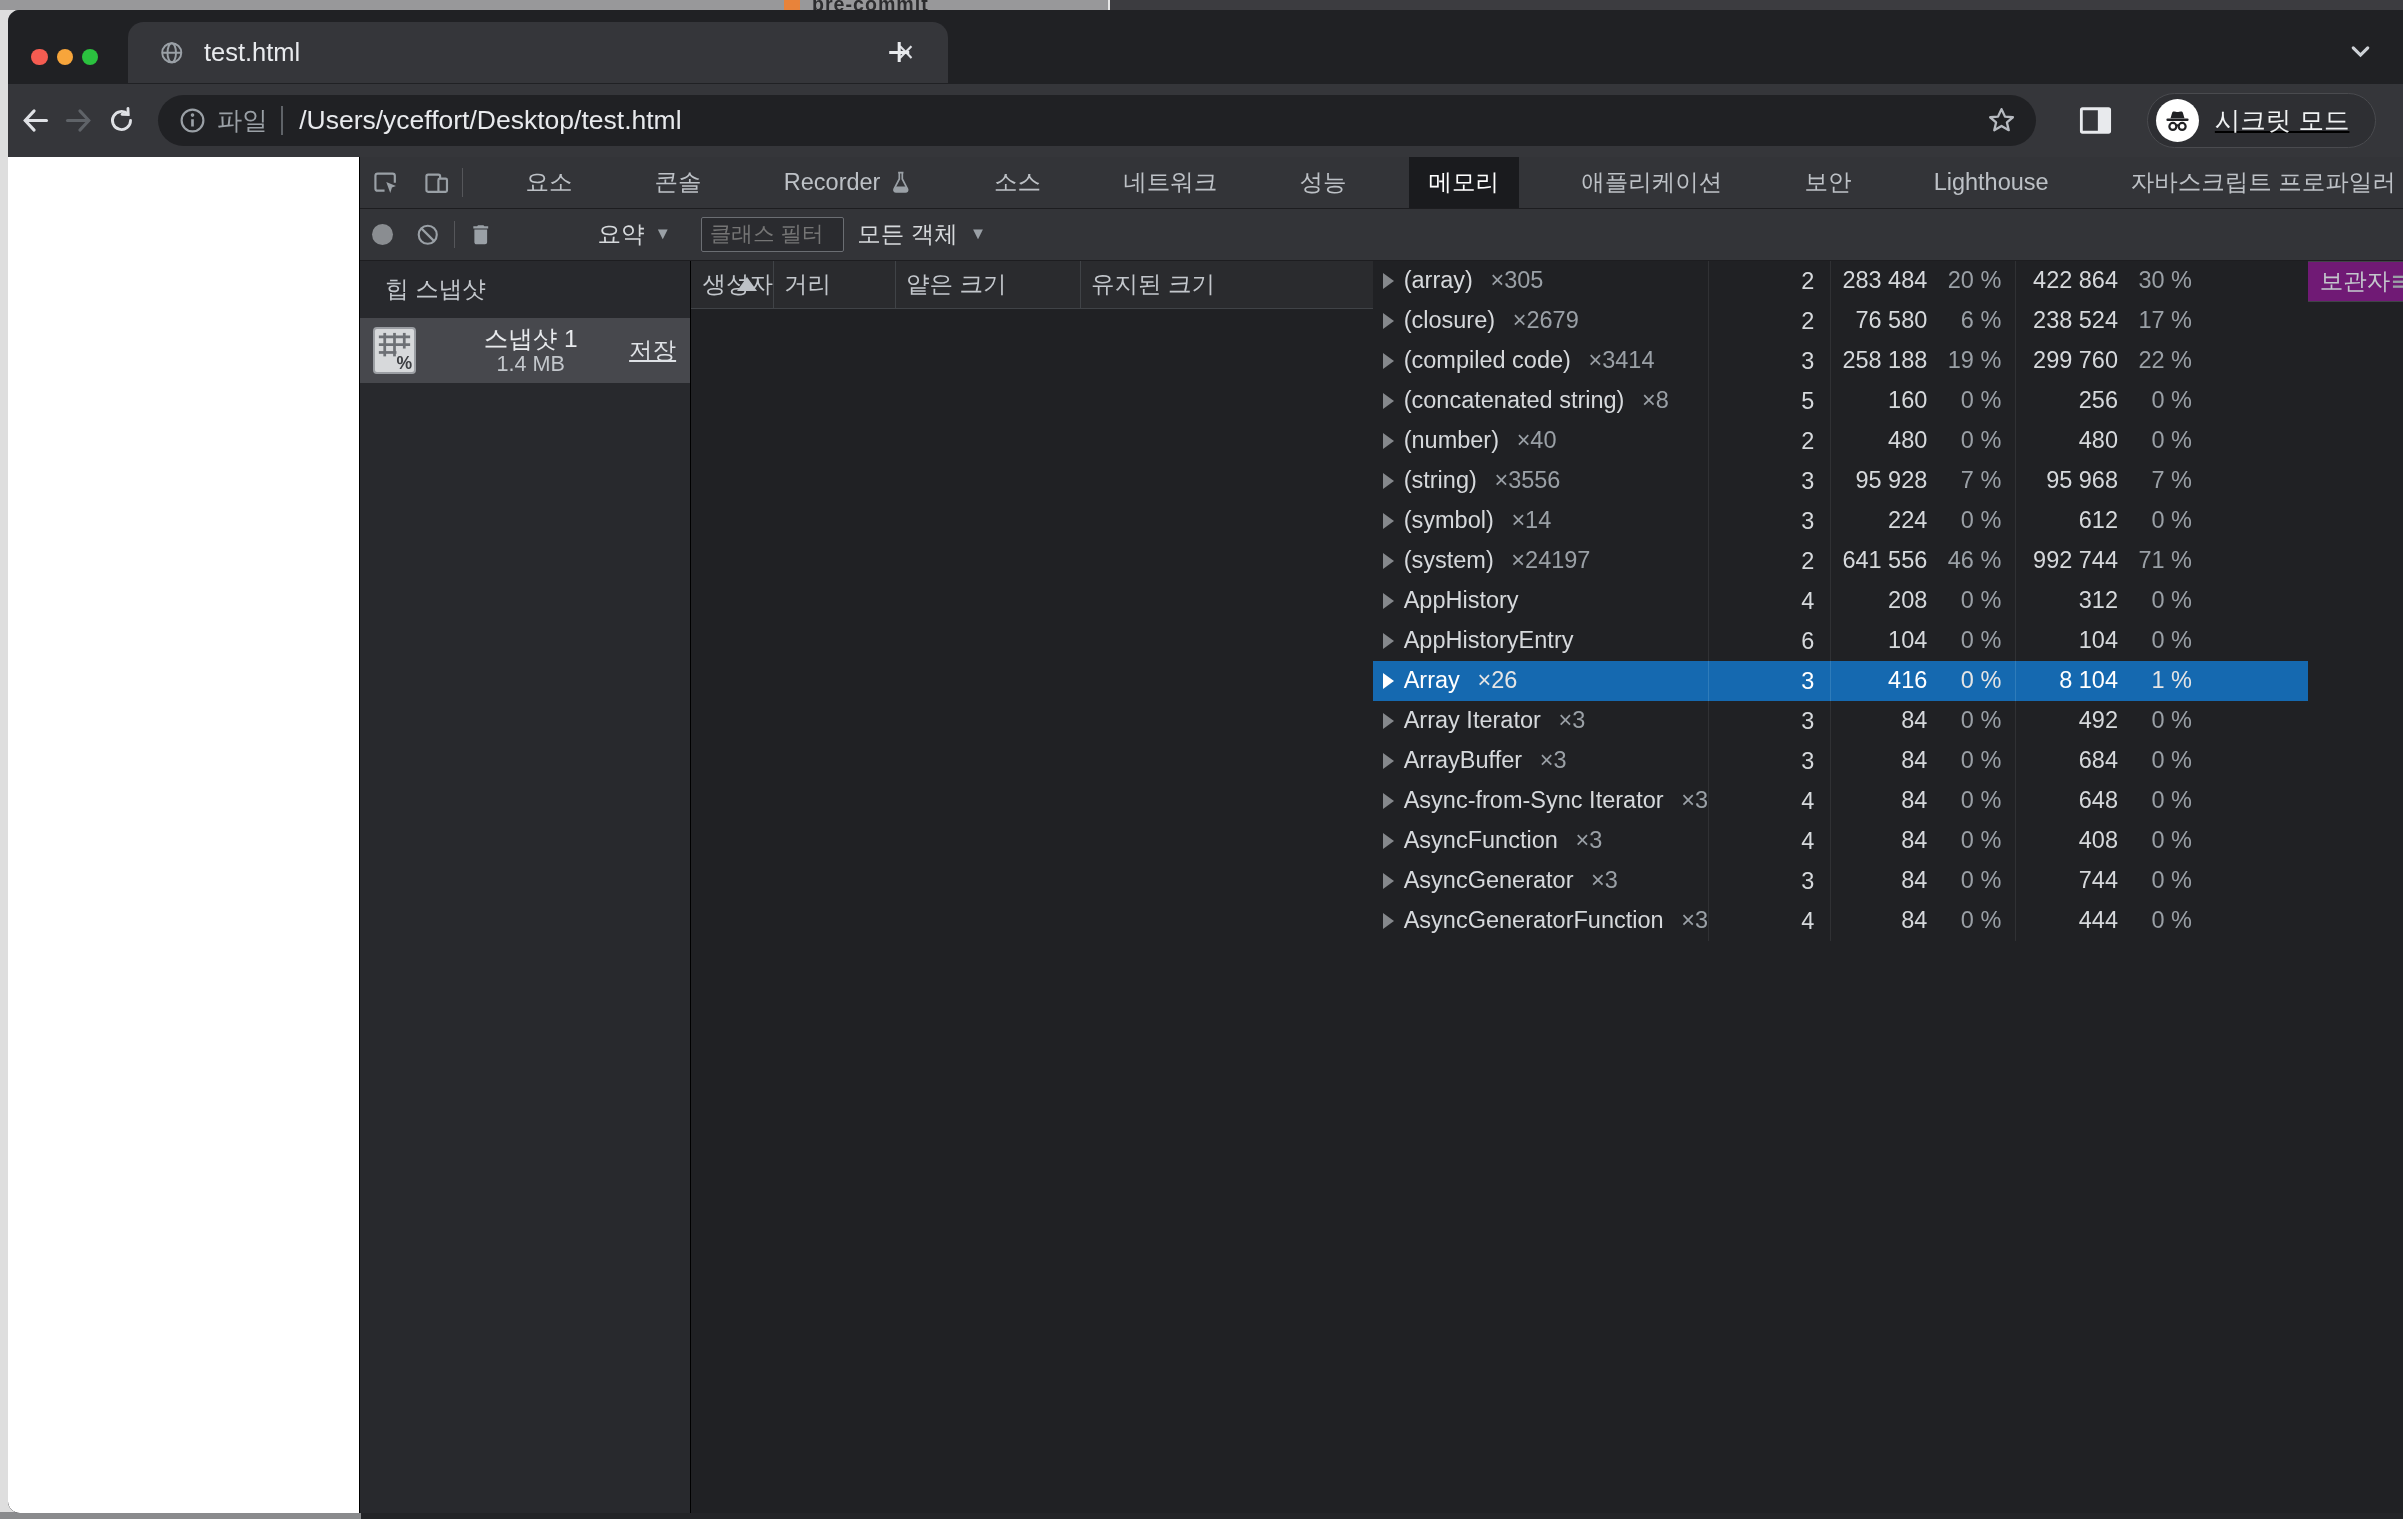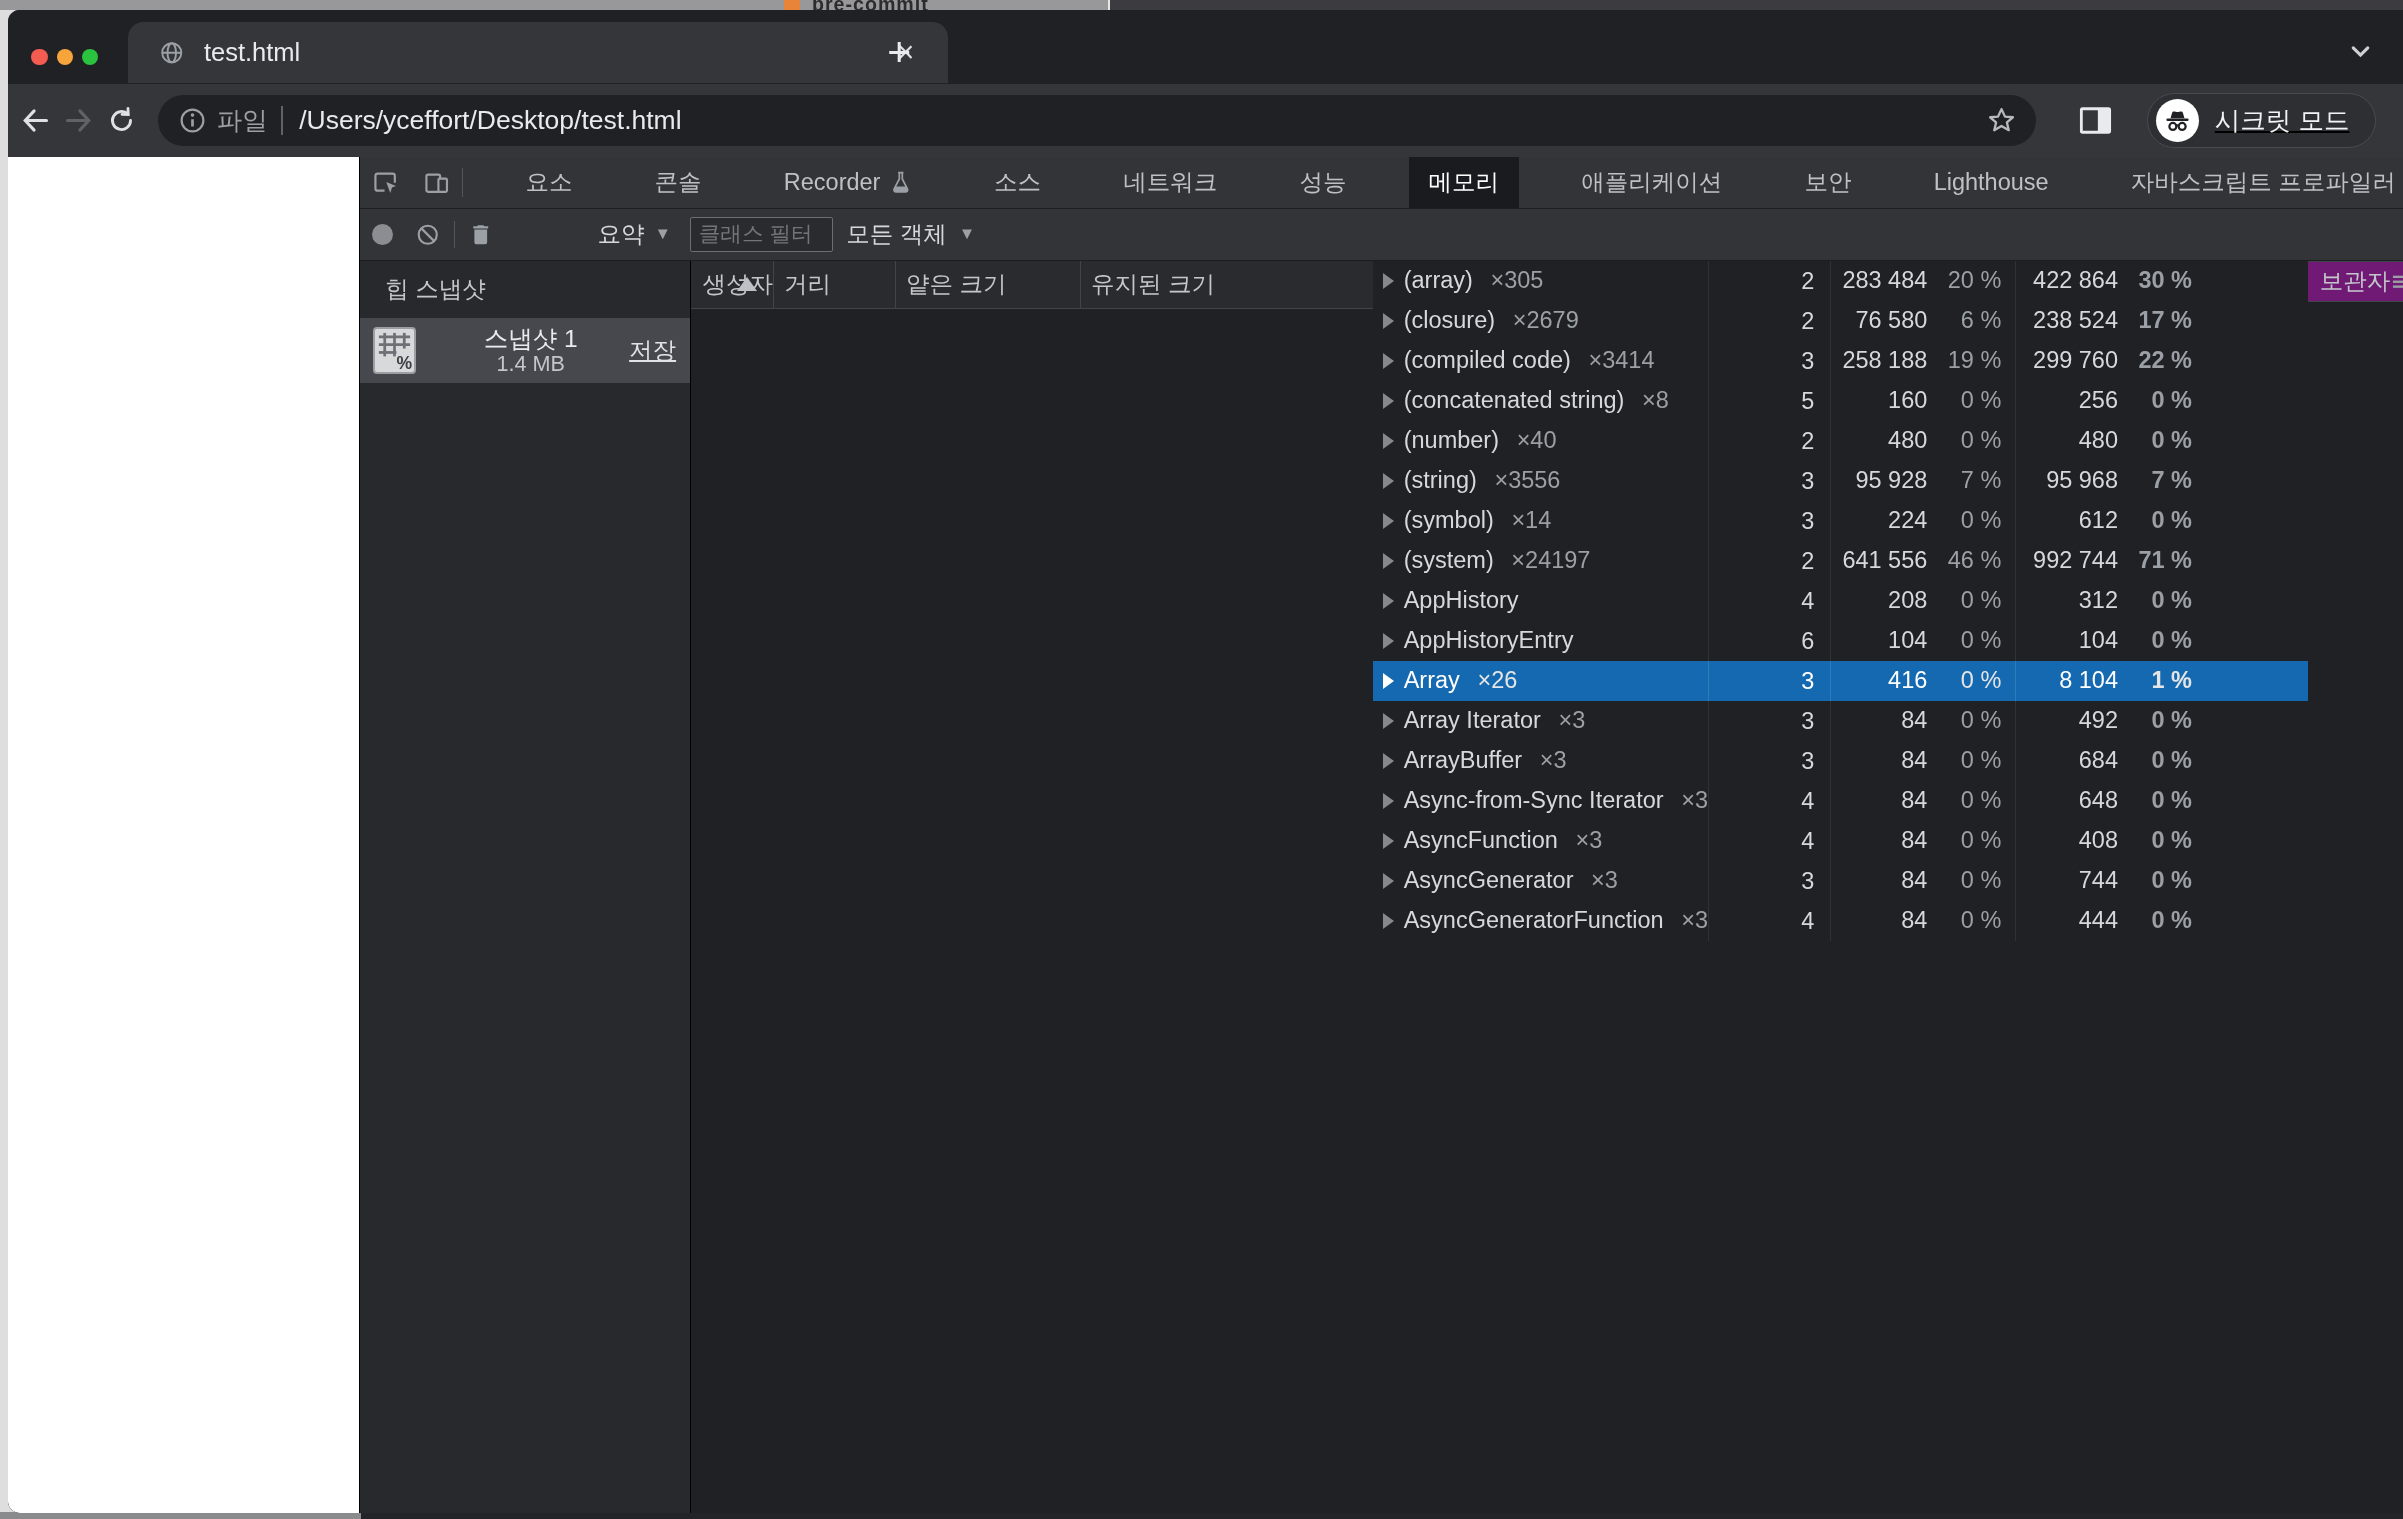--- a/index.html
+++ b/index.html
@@ -73,21 +73,21 @@
   .dt-rightsep{width:1px;height:29px;background:#55565a;align-self:center;margin-right:7.8px;flex:none;}
   .dt-close{width:51px;display:flex;align-items:center;justify-content:center;color:#c3c7cc;flex:none;}
 
   
   .mem-toolbar{height:51px;background:#333438;display:flex;align-items:center;flex:none;border-bottom:1px solid #1d1d20;}
   .mem-toolbar .iconbtn{width:45px;display:flex;align-items:center;justify-content:center;color:#9aa0a6;flex:none;}
   .rec-dot{width:21.6px;height:21.6px;border-radius:50%;background:#8a8d91;}
   .mt-vsep{width:1px;height:27.4px;background:#55565a;margin:0 3.9px;flex:none;}
   .summary-dd{margin-left:94px;display:flex;align-items:center;color:#d6d9dc;flex:none;}
   .summary-dd .arr{margin-left:9.8px;color:#9aa0a6;font-size:16.7px;}
-  .classfilter{margin-left:19px;width:125px;height:33px;background:#2a2b2f;border:1px solid #6b6e73;border-radius:2px;
+  .classfilter{margin-left:30px;width:125px;height:33px;background:#2a2b2f;border:1px solid #6b6e73;border-radius:2px;
     color:#bef264;font-size:21.6px;padding:0 7.8px;font-family:inherit;}
   .objects-dd{margin-left:13.7px;width:129px;display:flex;align-items:center;color:#d6d9dc;flex:none;}
   .objects-dd .grow{flex:1;}
   .objects-dd .arr{color:#9aa0a6;font-size:16.7px;}
 
   
   .dt-body{flex:1;display:flex;min-height:0;}
   .profiles{width:330px;background:#28292d;border-right:1px solid #000;flex:none;display:flex;flex-direction:column;}
   .profiles .hdr{height:63px;line-height:63px;padding-left:25.5px;color:#c3c7cc;border-bottom:1px solid #3a3b3f;flex:none;}
   .profiles .cat{height:57px;line-height:57px;padding-left:25.5px;color:#c3c7cc;flex:none;}
@@ -109,21 +109,21 @@
     border-left:10.8px solid transparent;border-right:10.8px solid transparent;border-bottom:14.7px solid #bdc1c6;}
   .rows{flex:none;}
   .trow{height:40px;display:flex;color:#d6d9dc;}
   .trow .c-name{flex:1;display:flex;align-items:center;padding-left:9.8px;min-width:0;white-space:nowrap;overflow:hidden;}
   .tri{width:0;height:0;border-top:8.8px solid transparent;border-bottom:8.8px solid transparent;border-left:11.8px solid #85888c;margin-right:9.8px;flex:none;}
   .cnt{color:#9aa0a6;margin-left:17.6px;}
   .trow .c-dist{width:122px;border-left:1px solid #303134;text-align:right;padding-right:15.7px;line-height:40px;flex:none;box-sizing:border-box;}
   .trow .c-size{width:185px;border-left:1px solid #303134;display:flex;align-items:center;justify-content:flex-end;flex:none;box-sizing:border-box;}
   .trow .c-size .pct{width:74px;text-align:right;color:#9aa0a6;margin-right:13.7px;flex:none;}
   .trow .c-ret{width:293px;border-left:1px solid #303134;display:flex;align-items:center;justify-content:flex-end;flex:none;box-sizing:border-box;}
-  .trow .c-ret .pct{width:74px;text-align:right;color:#9aa0a6;margin-right:116px;flex:none;font-weight:bold;}
+  .trow .c-ret .pct{width:74px;text-align:right;color:#9aa0a6;margin-right:116px;flex:none;}
   .trow.selected{background:#1569b0;color:#fff;}
   .trow.selected .cnt,.trow.selected .pct{color:#e5e5e5;}
   .trow.selected .tri{border-left-color:#fff;}
   .trow.selected .c-dist,.trow.selected .c-size,.trow.selected .c-ret{border-left-color:#2f7cba;}
 
   
   .ret-bar{height:39px;background:#701a75;border-top:1px solid #404347;border-bottom:1px solid #404347;
     display:flex;align-items:center;color:#c3c7cc;flex:none;}
   .ret-bar .t{padding-left:11.8px;flex:1;}
   .ret-bar .burger{margin-right:15.7px;color:#9aa0a6;}

